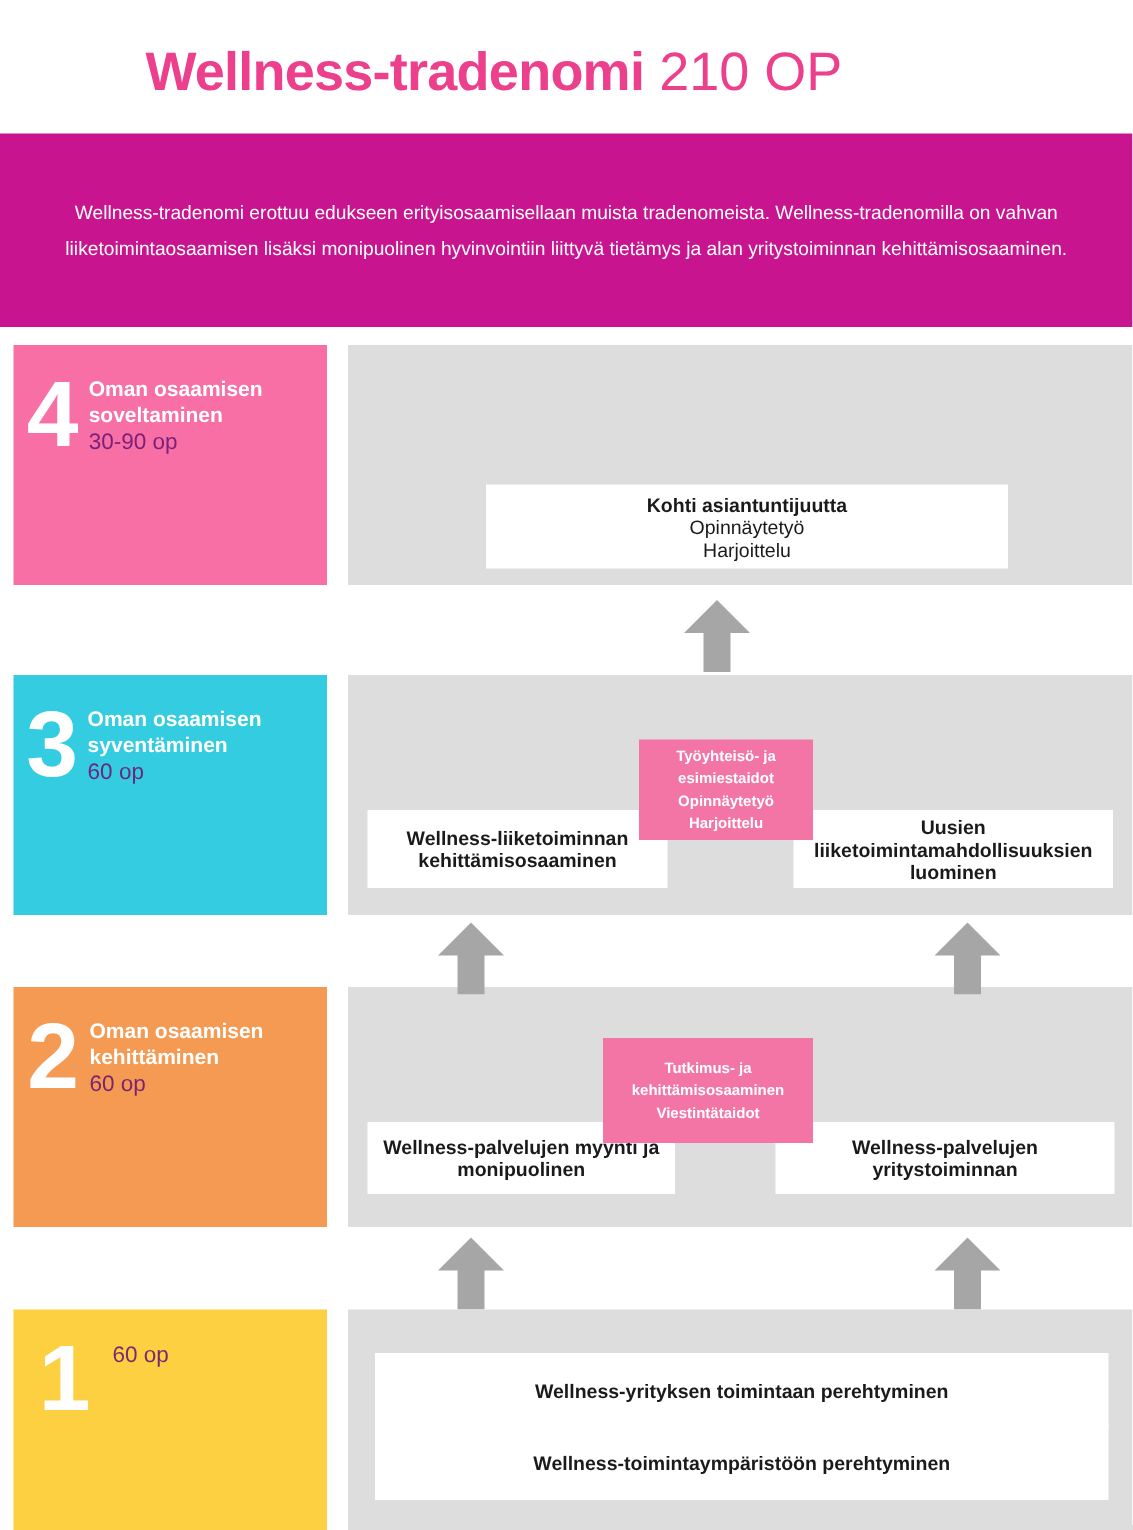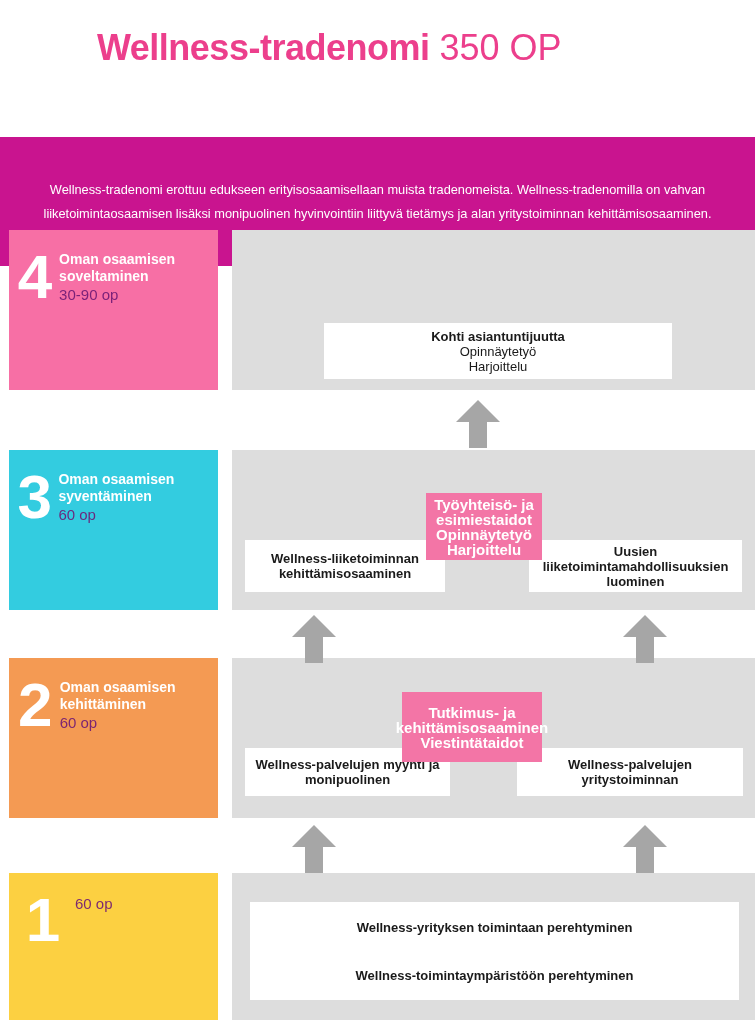--- a/index.html
+++ b/index.html
@@ -35,21 +35,20 @@
   .intro-banner {
     position: absolute;
     left: 0;
     top: 89px;
     width: 755px;
     height: 129px;
     background: #c9148f;
     display: flex;
     align-items: center;
     justify-content: center;
-    margin-top: 48px;
   }
   .intro-text {
     width: 690px;
     color: #ffffff;
     font-size: 12.8px;
     line-height: 24px;
     text-align: center;
   }
 
   
@@ -119,21 +118,21 @@
 
   .overlay-box {
     position: absolute;
     background: #f375a6;
     display: flex;
     flex-direction: column;
     align-items: center;
     justify-content: center;
     text-align: center;
     color: #ffffff;
-    font-size: 15px;
+    font-size: 10px;
     font-weight: bold;
     line-height: 15px;
     z-index: 5;
     padding: 4px 6px;
   }
 
   
   .arrow-up {
     position: absolute;
     width: 44px;
@@ -145,21 +144,21 @@
   
   .lvl4 .level-badge { background: #f76fa5; }
   .lvl3 .level-badge { background: #33cce0; }
   .lvl2 .level-badge { background: #f49a53; }
   .lvl1 .level-badge { background: #fcd041; }
 </style>
 </head>
 <body>
 
 <div class="page-title">
-  <span class="t-strong">Wellness-tradenomi</span><span class="t-light"> 350 OP</span>
+  <span class="t-strong">Wellness-tradenomi</span><span class="t-light"> 210 OP</span>
 </div>
 
 <div class="intro-banner">
   <div class="intro-text">Wellness-tradenomi erottuu edukseen erityisosaamisellaan muista tradenomeista. Wellness-tradenomilla on vahvan liiketoimintaosaamisen lisäksi monipuolinen hyvinvointiin liittyvä tietämys ja alan yritystoiminnan kehittämisosaaminen.</div>
 </div>
 
 <div class="level-row lvl4" style="top:230px;height:160px;">
   <div class="level-badge" style="height:160px;">
     <div class="level-number">4</div>
     <div class="level-labels">

